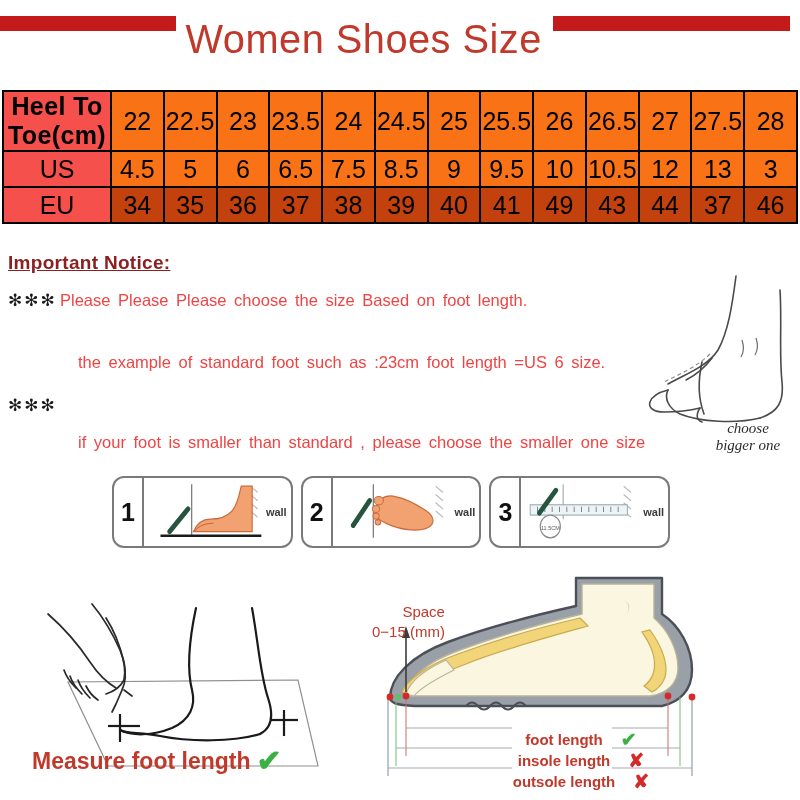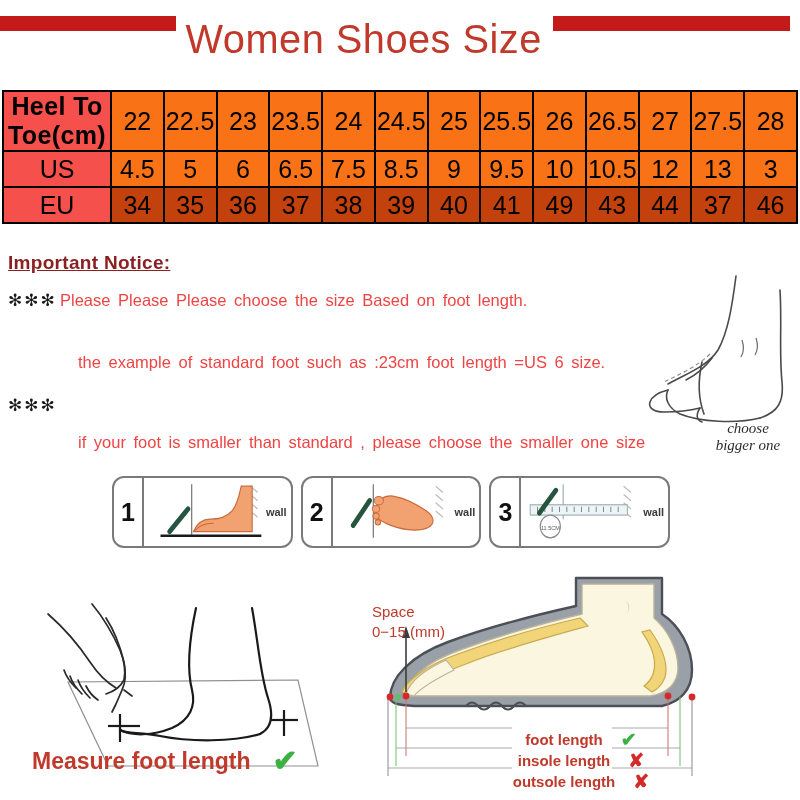--- a/index.html
+++ b/index.html
@@ -187,40 +187,41 @@
     left: 20px;
     width: 340px;
     height: 220px;
   }
   #measure-caption {
     position: absolute;
     bottom: 14px;
     left: 12px;
     display: flex;
     align-items: center;
-    gap: 22px;
+    gap: 6px;
     font-size: 23px;
     font-weight: bold;
     color: #C0392B;
     white-space: nowrap;
   }
   .check-green {
     color: #3CB043;
     font-size: 30px;
     font-weight: bold;
     line-height: 1;
   }
 
   
   #shoe-panel {
     position: absolute;
     top: 570px;
     left: 362px;
     width: 438px;
     height: 228px;
+    text-align: right;
   }
   #space-label {
     position: absolute;
     top: 32px;
     left: 10px;
     color: #C0392B;
     font-size: 15px;
     line-height: 20px;
     white-space: nowrap;
   }

